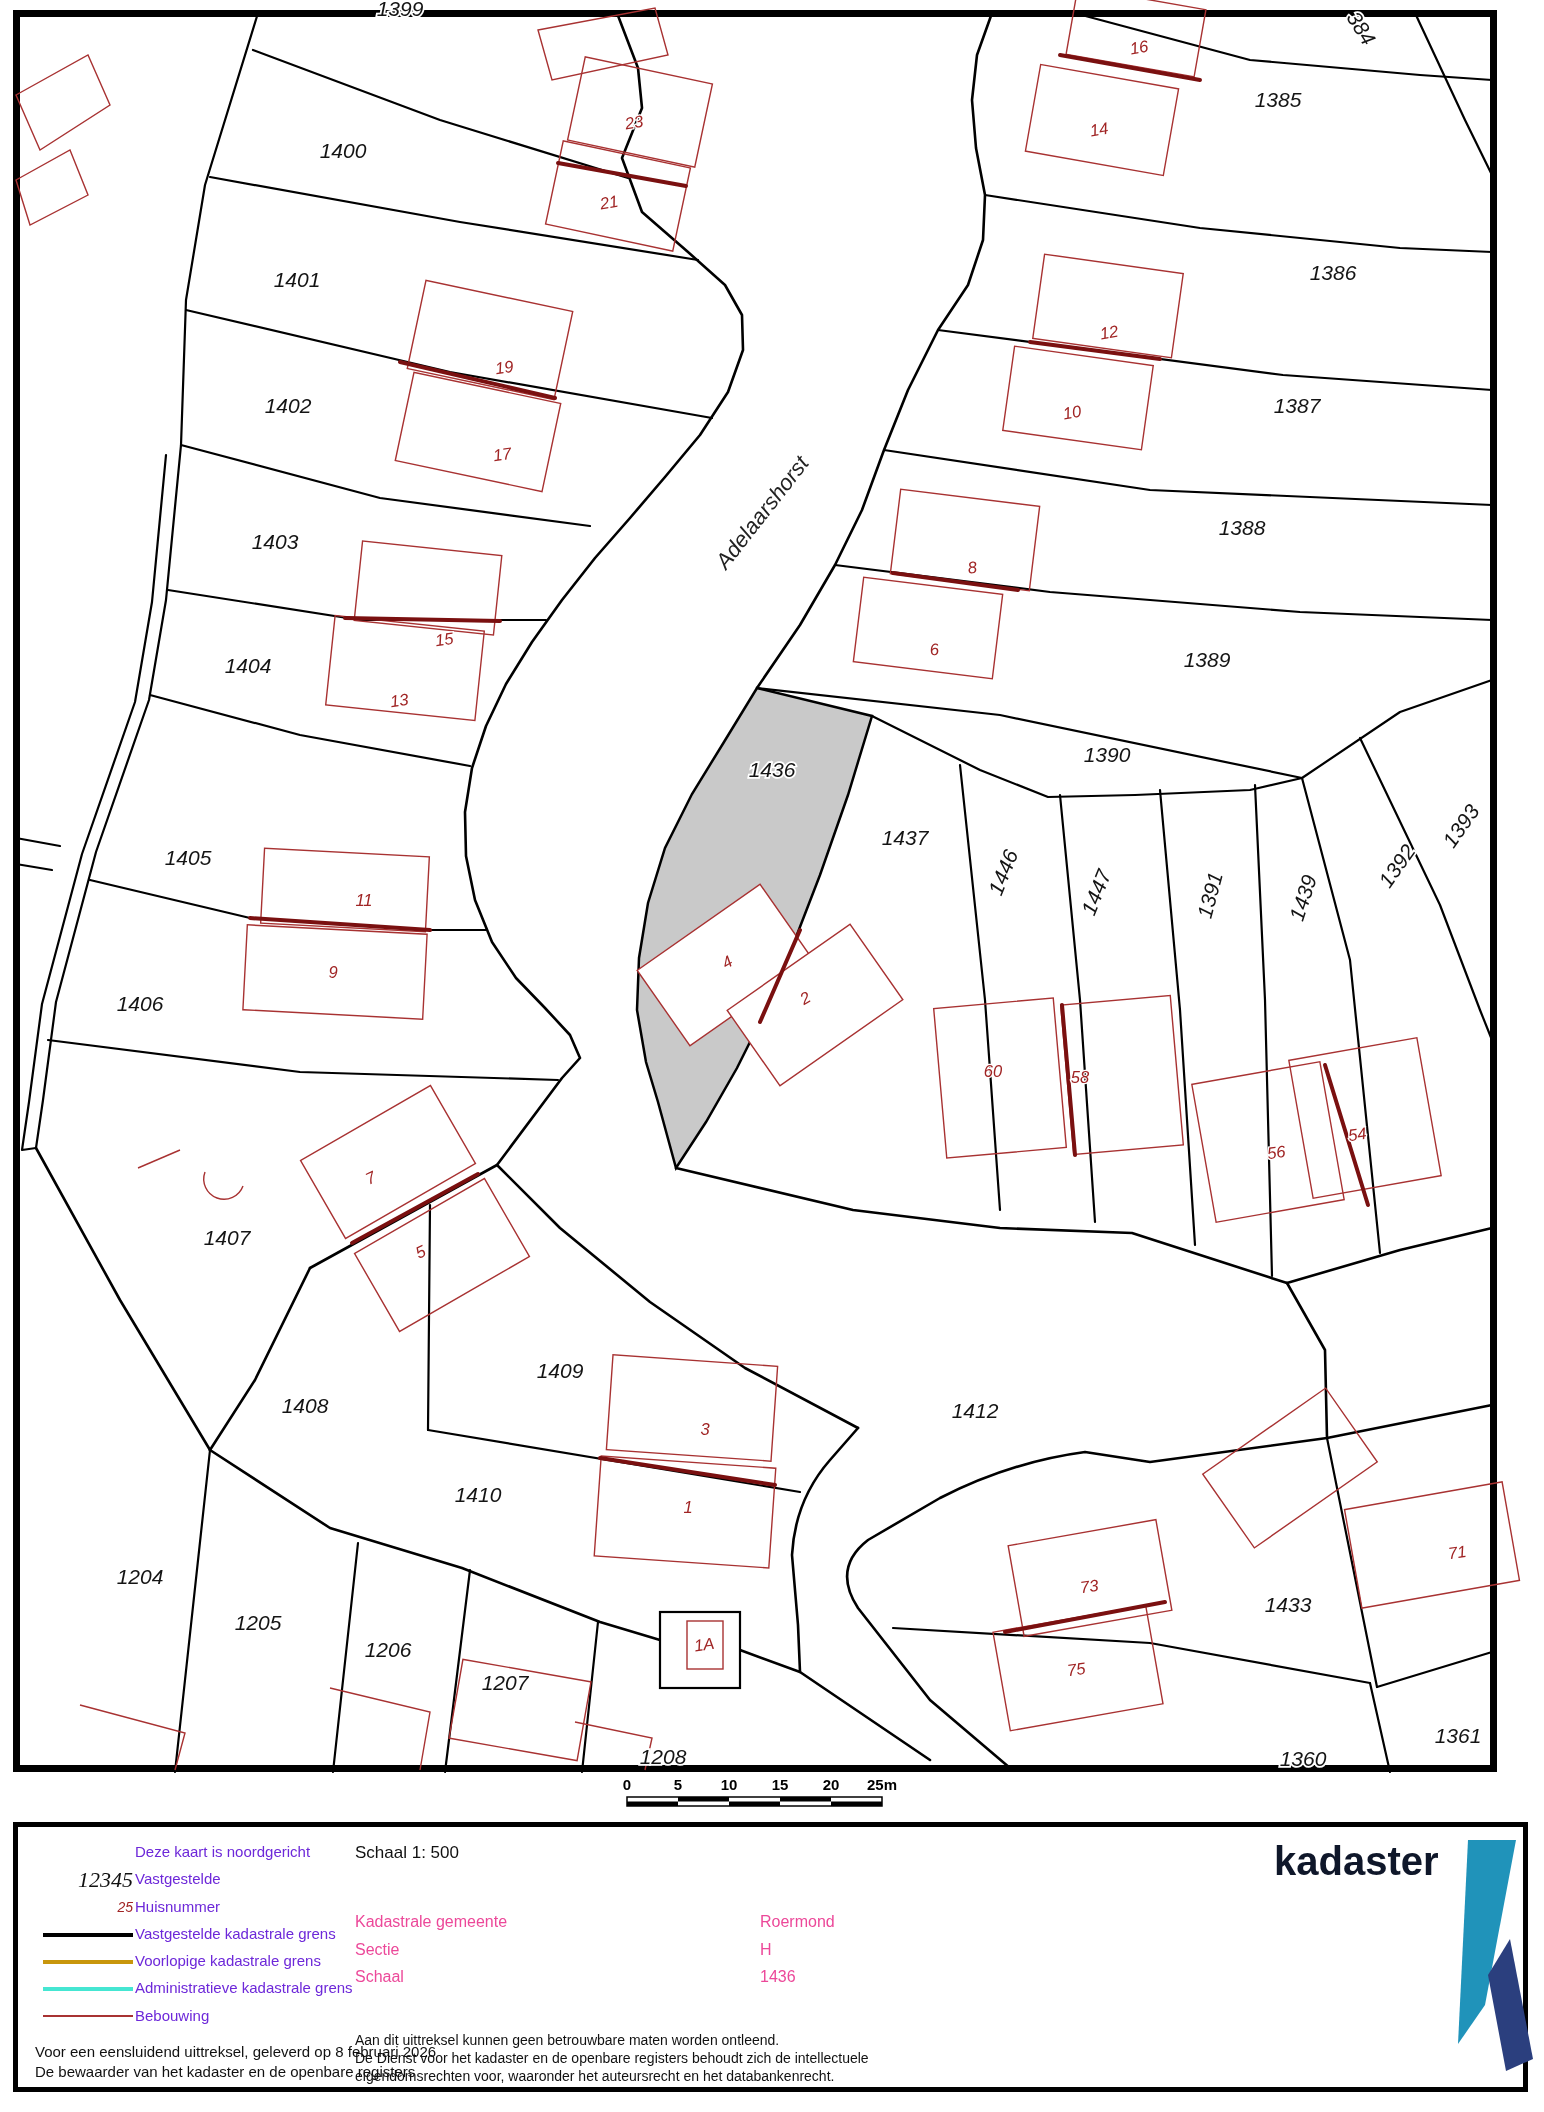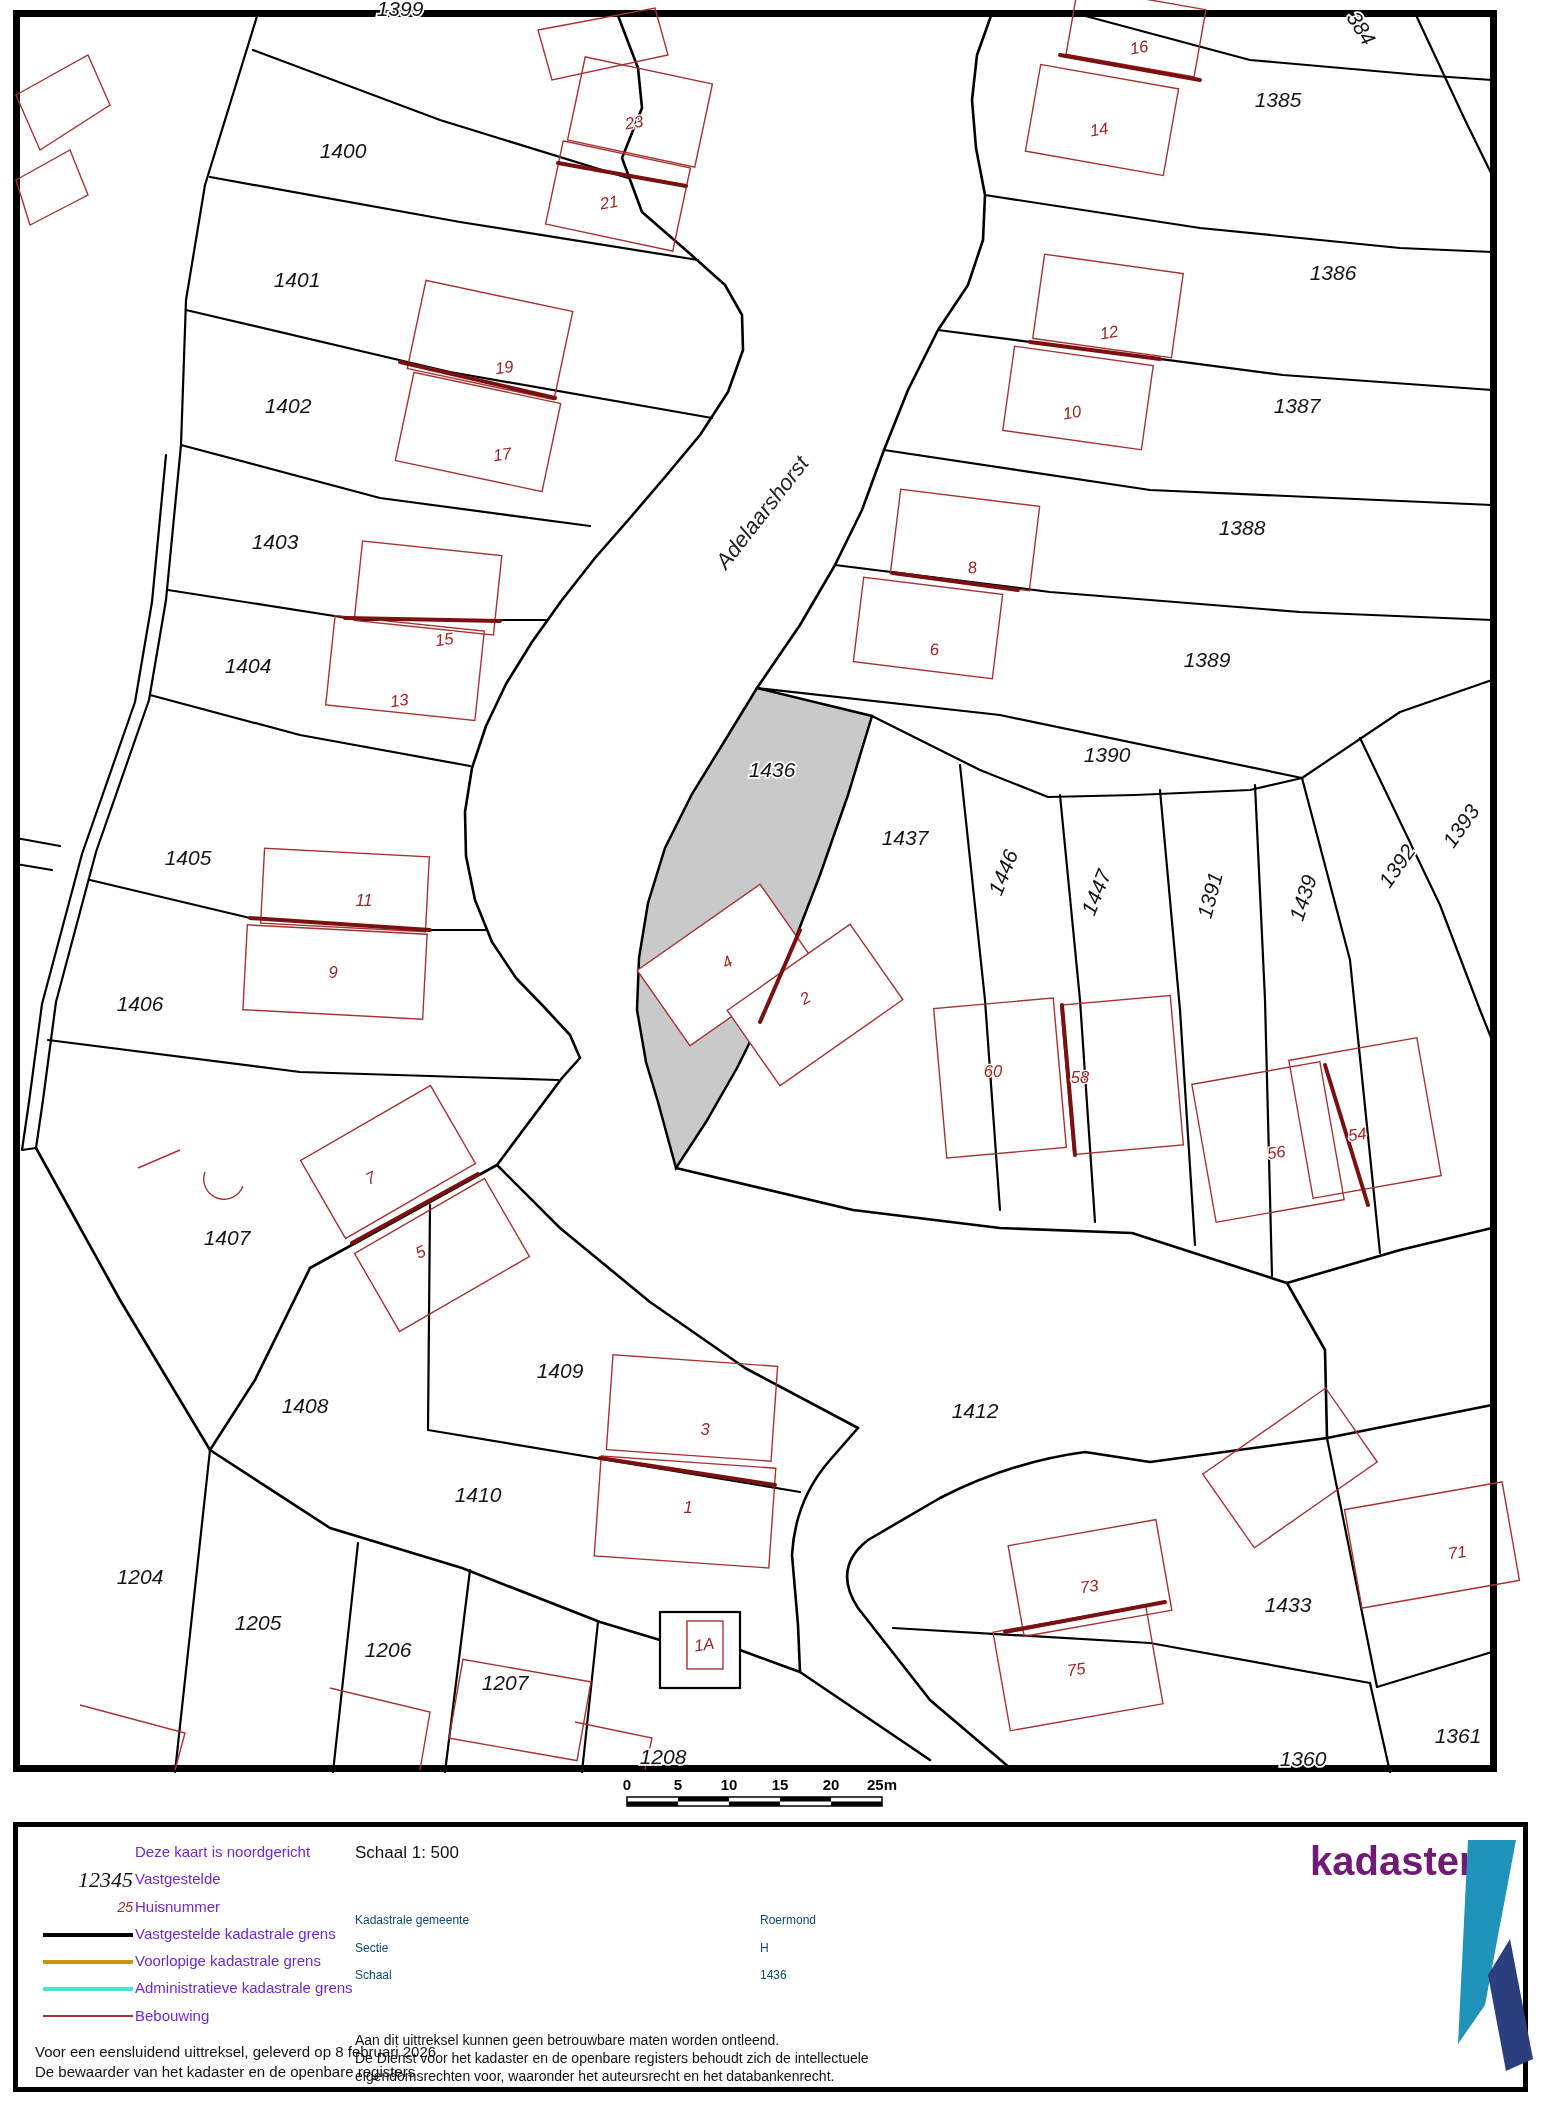--- a/index.html
+++ b/index.html
@@ -17,21 +17,21 @@
   .tick{font:600 15px "Liberation Sans",sans-serif;fill:#000;text-anchor:middle}
   
   #footer{position:absolute;left:13px;top:1822px;width:1515px;height:270px;border:5px solid #000;box-sizing:border-box;background:#fff}
   .abs{position:absolute}
   .leg-label{font-size:15px;color:#6d28d9;white-space:nowrap}
   .leg-sample-parcel{font:italic 22px "Liberation Serif",serif;color:#111}
   .leg-sample-house{font:italic 14px "Liberation Sans",sans-serif;color:#a02424}
   .leg-line{height:0;border-top-style:solid}
   .small-note{font-size:15px;color:#111;white-space:nowrap}
   .schaal{font-size:17px;color:#111}
-  .field-label,.field-value{font-size:12px;color:#0c4a6e;white-space:nowrap}
+  .field-label,.field-value{font-size:16px;color:#ec4899;white-space:nowrap}
   .disc{font-size:14px;color:#111;white-space:nowrap}
   .logo-text{font:700 40px "Liberation Sans",sans-serif;letter-spacing:0px}
 </style>
 </head>
 <body>
 
 <div id="map-wrap">
 <svg width="1544" height="1815" viewBox="0 0 1544 1815">
 
   <rect x="16.5" y="13.5" width="1477" height="1755" fill="#fff" stroke="#000" stroke-width="7"></rect>
@@ -271,18 +271,18 @@
   <div class="abs field-value" style="left:742px;top:86px">Roermond</div>
   <div class="abs field-label" style="left:337px;top:114px">Sectie</div>
   <div class="abs field-value" style="left:742px;top:114px">H</div>
   <div class="abs field-label" style="left:337px;top:141px">Schaal</div>
   <div class="abs field-value" style="left:742px;top:141px">1436</div>
 
   <div class="abs disc" style="left:337px;top:205px">Aan dit uittreksel kunnen geen betrouwbare maten worden ontleend.</div>
   <div class="abs disc" style="left:337px;top:223px">De Dienst voor het kadaster en de openbare registers behoudt zich de intellectuele</div>
   <div class="abs disc" style="left:337px;top:241px">eigendomsrechten voor, waaronder het auteursrecht en het databankenrecht.</div>
 
-  <div class="abs logo-text" style="left:1292px;top:12px;color:#701a75">kadaster</div>
+  <div class="abs logo-text" style="left:1256px;top:12px;color:#0f172a">kadaster</div>
   <svg class="abs" style="left:1425px;top:10px" width="95" height="245" viewBox="0 0 95 245">
     <polygon points="25,3 73,3 42,168 15,207" fill="#2093ba"></polygon>
     <polygon points="45,138 67,102 90,222 63,234" fill="#2b3f7e"></polygon>
   </svg>
 </div>
 
 </body></html>

